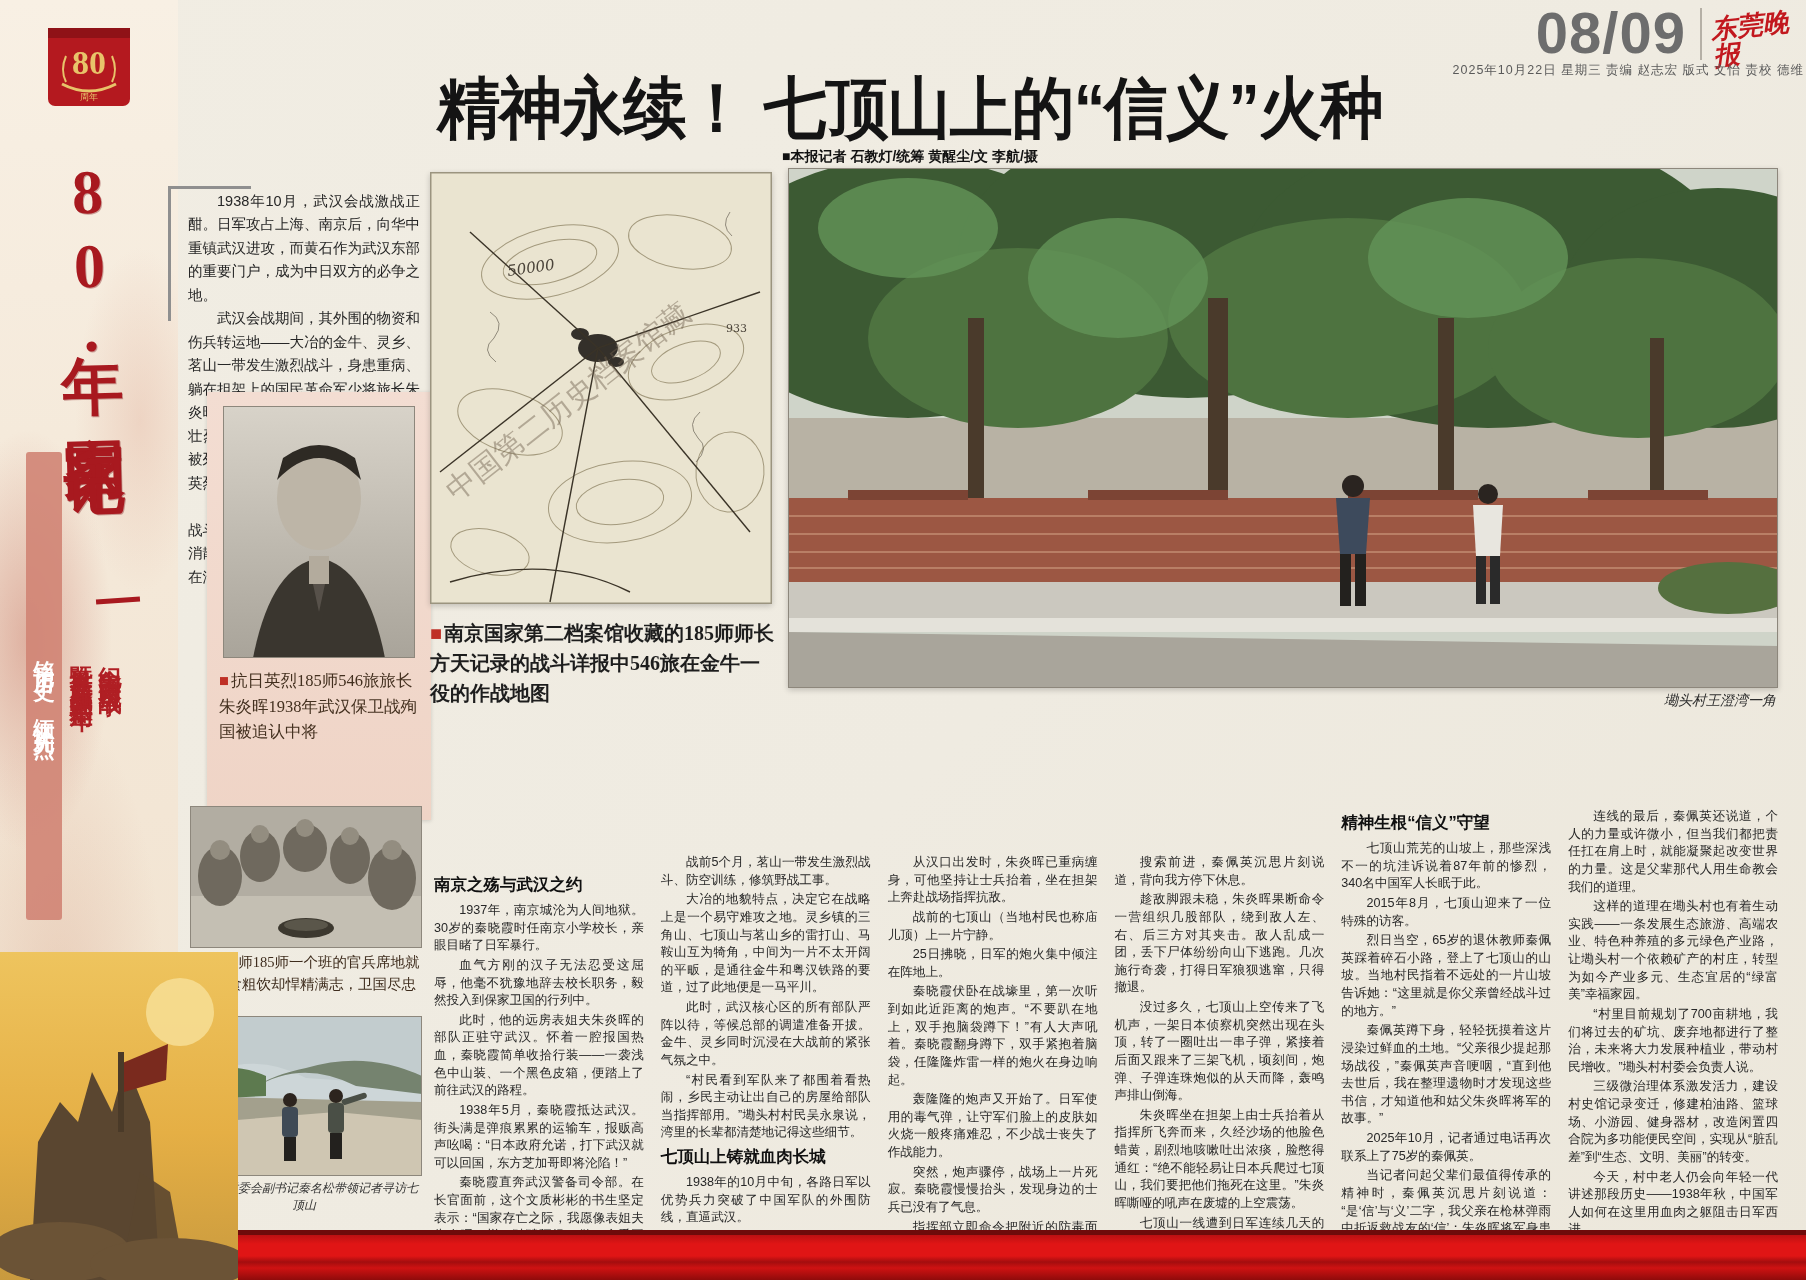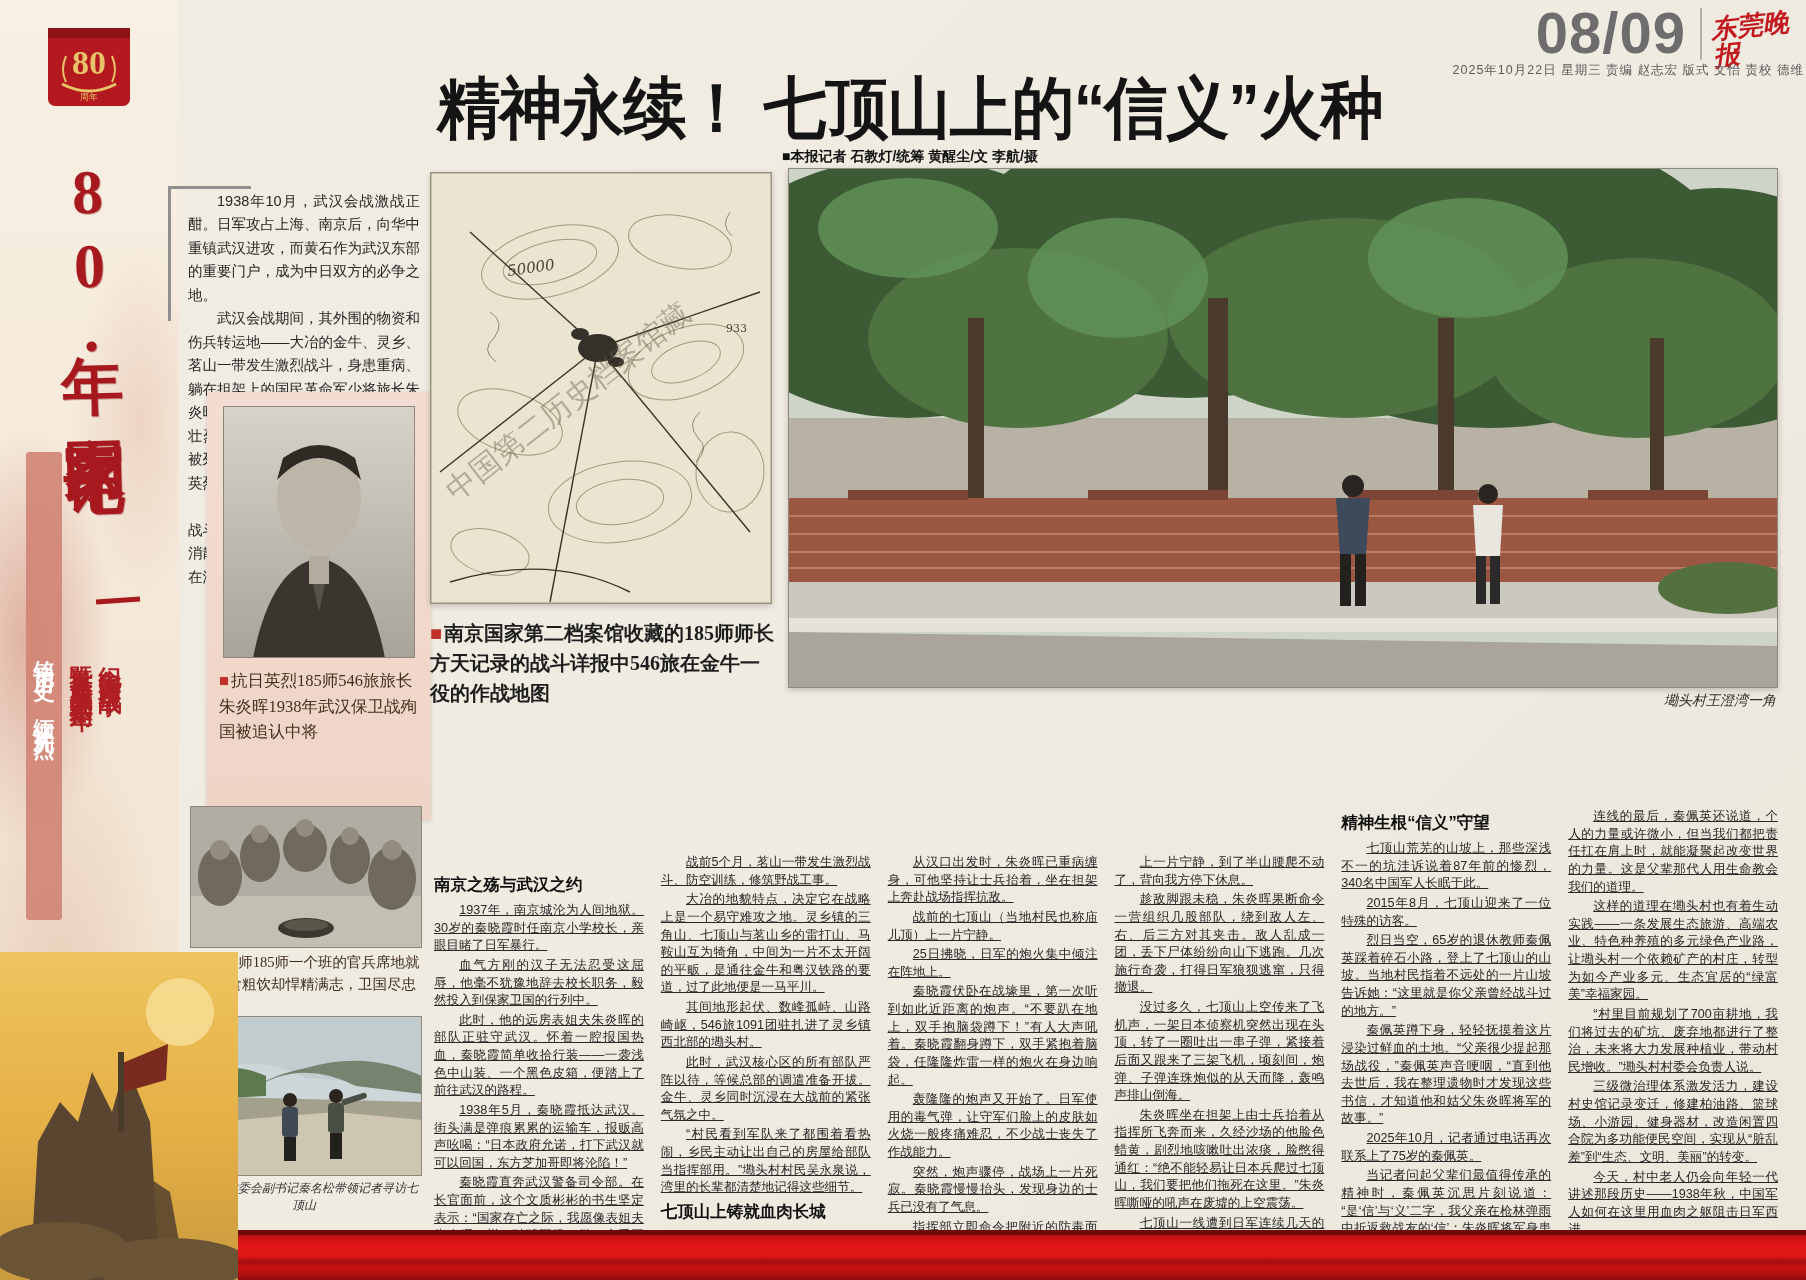--- a/index.html
+++ b/index.html
@@ -99,21 +99,21 @@
   .main-photo-caption{position:absolute;left:1450px;top:692px;width:326px;text-align:right;
     font-style:italic;font-size:14px;color:#2e2e2e;
     font-family:"Liberation Serif","DejaVu Serif",serif;}
   
   .columns{position:absolute;left:434px;top:808px;width:1344px;height:424px;
     display:flex;gap:17px;overflow:hidden;}
   .col{flex:1;min-width:0;}
   .col.offset-a{padding-top:62px;}
   .col.offset-b{padding-top:46px;}
   .col-h{margin:4px 0 6px;font-size:16.5px;font-weight:900;color:#101010;}
-  .col-p{margin:0 0 2px;text-indent:2em;font-size:12.6px;line-height:1.4;text-align:justify;color:#272727;text-decoration:underline;}
+  .col-p{margin:0 0 2px;text-indent:2em;font-size:12.6px;line-height:1.4;text-align:justify;color:#272727;}
   
   .bottom-banner{position:absolute;left:0;right:0;top:1230px;height:50px;z-index:5;
     background:linear-gradient(180deg,
       #6e0b0b 0px,#6e0b0b 5px,
       #bb1012 5px,#e01515 14px,
       #e01515 26px,#a30d0e 32px,
       #cf1212 38px,#8f0b0b 50px);}
   .sculpture{position:absolute;left:0;top:952px;width:238px;height:328px;z-index:6;}
   
 </style>
@@ -345,37 +345,36 @@
         <h3 class="col-h">南京之殇与武汉之约</h3>
         <p class="col-p">1937年，南京城沦为人间地狱。30岁的秦晓霞时任南京小学校长，亲眼目睹了日军暴行。</p>
         <p class="col-p">血气方刚的汉子无法忍受这屈辱，他毫不犹豫地辞去校长职务，毅然投入到保家卫国的行列中。</p>
         <p class="col-p">此时，他的远房表姐夫朱炎晖的部队正驻守武汉。怀着一腔报国热血，秦晓霞简单收拾行装——一袭浅色中山装、一个黑色皮箱，便踏上了前往武汉的路程。</p>
         <p class="col-p">1938年5月，秦晓霞抵达武汉。街头满是弹痕累累的运输车，报贩高声吆喝：“日本政府允诺，打下武汉就可以回国，东方芝加哥即将沦陷！”</p>
         <p class="col-p">秦晓霞直奔武汉警备司令部。在长官面前，这个文质彬彬的书生坚定表示：“国家存亡之际，我愿像表姐夫朱炎晖一样，驰骋疆场，做一个爱国军人。”</p>
       </div>
     <div class="col offset-b">
         <p class="col-p">战前5个月，茗山一带发生激烈战斗、防空训练，修筑野战工事。</p>
         <p class="col-p">大冶的地貌特点，决定它在战略上是一个易守难攻之地。灵乡镇的三角山、七顶山与茗山乡的雷打山、马鞍山互为犄角，中间为一片不太开阔的平畈，是通往金牛和粤汉铁路的要道，过了此地便是一马平川。</p>
-        <p class="col-p">其间地形起伏、数峰孤峙、山路崎岖，546旅1091团驻扎进了灵乡镇西北部的墈头村。</p>
         <p class="col-p">此时，武汉核心区的所有部队严阵以待，等候总部的调遣准备开拔。金牛、灵乡同时沉浸在大战前的紧张气氛之中。</p>
         <p class="col-p">“村民看到军队来了都围着看热闹，乡民主动让出自己的房屋给部队当指挥部用。”墈头村村民吴永泉说，湾里的长辈都清楚地记得这些细节。</p>
         <h3 class="col-h">七顶山上铸就血肉长城</h3>
         <p class="col-p">1938年的10月中旬，各路日军以优势兵力突破了中国军队的外围防线，直逼武汉。</p>
       </div>
     <div class="col offset-b">
         <p class="col-p">从汉口出发时，朱炎晖已重病缠身，可他坚持让士兵抬着，坐在担架上奔赴战场指挥抗敌。</p>
         <p class="col-p">战前的七顶山（当地村民也称庙儿顶）上一片宁静。</p>
         <p class="col-p">25日拂晓，日军的炮火集中倾注在阵地上。</p>
         <p class="col-p">秦晓霞伏卧在战壕里，第一次听到如此近距离的炮声。“不要趴在地上，双手抱脑袋蹲下！”有人大声吼着。秦晓霞翻身蹲下，双手紧抱着脑袋，任隆隆炸雷一样的炮火在身边响起。</p>
         <p class="col-p">轰隆隆的炮声又开始了。日军使用的毒气弹，让守军们脸上的皮肤如火烧一般疼痛难忍，不少战士丧失了作战能力。</p>
         <p class="col-p">突然，炮声骤停，战场上一片死寂。秦晓霞慢慢抬头，发现身边的士兵已没有了气息。</p>
         <p class="col-p">指挥部立即命令把附近的防毒面罩轮流使用，兵力相差悬殊，马上给其他人疏散。</p>
       </div>
     <div class="col offset-b">
-        <p class="col-p">上一片宁静，到了半山腰爬不动了，背向我方停下休息。</p>
+        <p class="col-p">搜索前进，秦佩英沉思片刻说道，背向我方停下休息。</p>
         <p class="col-p">趁敌脚跟未稳，朱炎晖果断命令一营组织几股部队，绕到敌人左、右、后三方对其夹击。敌人乱成一团，丢下尸体纷纷向山下逃跑。几次施行奇袭，打得日军狼狈逃窜，只得撤退。</p>
         <p class="col-p">没过多久，七顶山上空传来了飞机声，一架日本侦察机突然出现在头顶，转了一圈吐出一串子弹，紧接着后面又跟来了三架飞机，顷刻间，炮弹、子弹连珠炮似的从天而降，轰鸣声排山倒海。</p>
         <p class="col-p">朱炎晖坐在担架上由士兵抬着从指挥所飞奔而来，久经沙场的他脸色蜡黄，剧烈地咳嗽吐出浓痰，脸憋得通红：“绝不能轻易让日本兵爬过七顶山，我们要把他们拖死在这里。”朱炎晖嘶哑的吼声在废墟的上空震荡。</p>
         <p class="col-p">七顶山一线遭到日军连续几天的猛攻，均被中国守军击退，气急败坏的日军出动飞机、大炮狂轰滥炸，546旅射击阵地持续被轰炸、被突破。</p>
       </div>
     <div class="col">
         <h3 class="col-h">精神生根“信义”守望</h3>
         <p class="col-p">七顶山荒芜的山坡上，那些深浅不一的坑洼诉说着87年前的惨烈，340名中国军人长眠于此。</p>
         <p class="col-p">2015年8月，七顶山迎来了一位特殊的访客。</p>
         <p class="col-p">烈日当空，65岁的退休教师秦佩英踩着碎石小路，登上了七顶山的山坡。当地村民指着不远处的一片山坡告诉她：“这里就是你父亲曾经战斗过的地方。”</p>

